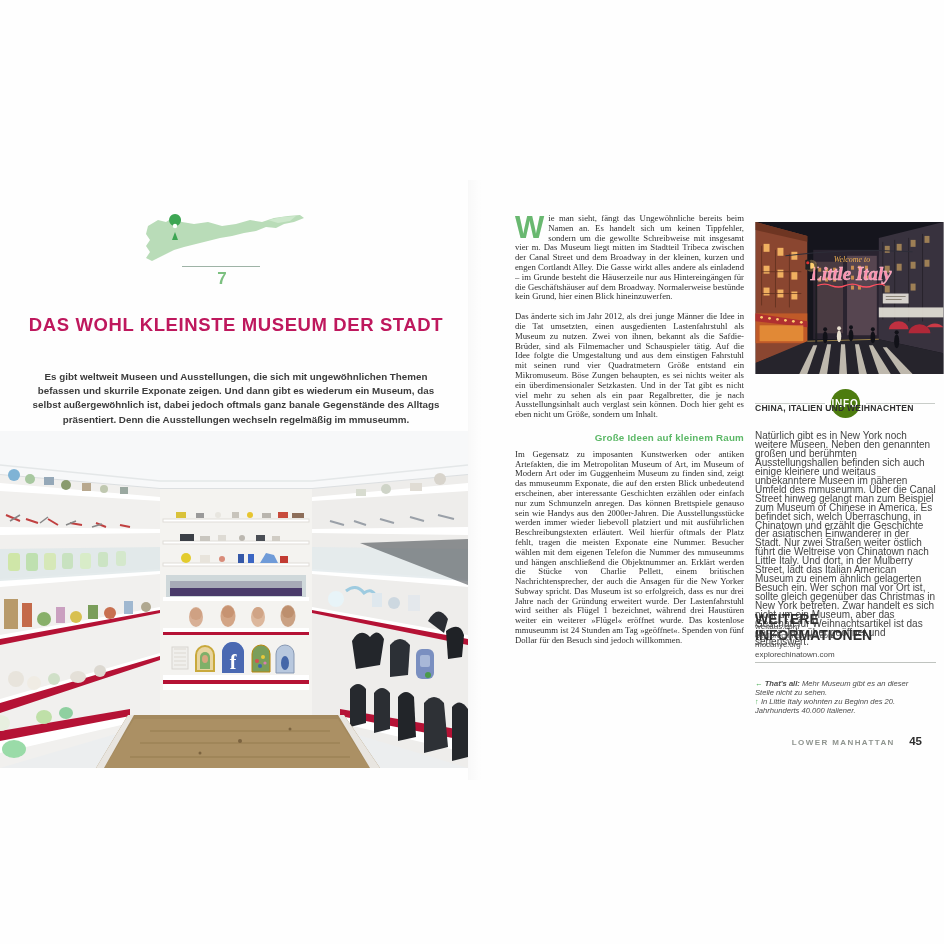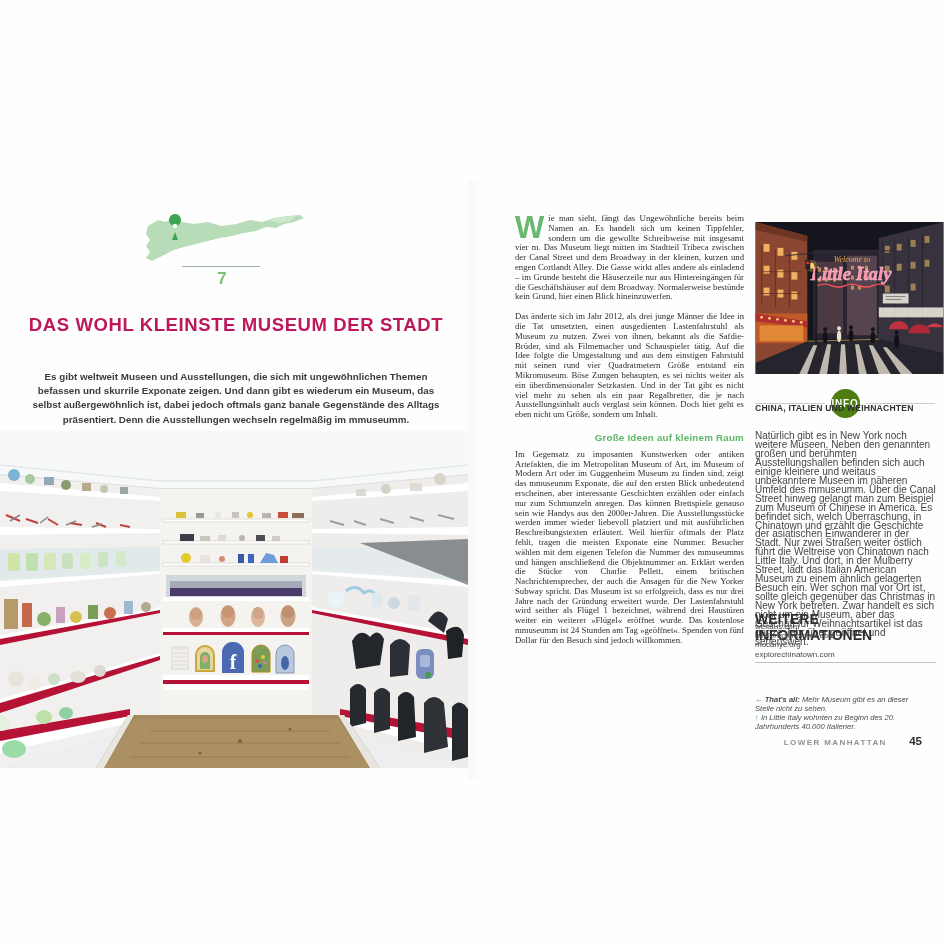--- a/index.html
+++ b/index.html
@@ -42,27 +42,27 @@
   .info-circle{width:29px;height:29px;border-radius:50%;background:#4d7c0f;color:#ffffff;
                font-size:10px;font-weight:bold;letter-spacing:0.8px;display:flex;
                align-items:center;justify-content:center;margin:0 6px;}
   .side-head{left:755px;top:403px;width:182px;color:#2f2f2f;font-size:8.6px;
              font-weight:bold;letter-spacing:0.2px;}
   .side-body{left:755px;top:432px;width:182px;color:#454545;font-size:10px;
              line-height:8.95px;text-align:left;}
   .links-head{left:755px;top:611px;width:182px;color:#2f2f2f;font-size:14px;font-weight:bold;}
   .links{left:755px;top:622px;width:182px;color:#4a4a4a;font-size:8px;line-height:9.2px;}
   .side-rule{left:755px;top:662px;width:181px;border-top:1px solid #bfc3bf;height:0;}
-  .captions{left:755px;top:695px;width:160px;color:#4c4c4c;font-size:7.6px;
+  .captions{left:755px;top:679px;width:160px;color:#4c4c4c;font-size:7.6px;
             line-height:9px;font-style:italic;}
   .cap-arrow{color:#53b25d;font-style:normal;}
   .cap-lead{font-weight:bold;}
   .footer{left:744px;top:731px;width:178px;text-align:right;}
   .footer-label{color:#8f948f;font-size:8px;letter-spacing:1.4px;font-weight:bold;margin-top:24px;}
-  .footer-page{color:#2d2d2d;font-size:11.5px;font-weight:bold;margin-left:18px;}
+  .footer-page{color:#2d2d2d;font-size:11.5px;font-weight:bold;margin-left:10px;}
 </style>
 </head>
 <body>
 
 <div class="stage">
 
   <div class="abs left-page">
 
     <svg class="abs map-wrap" viewBox="0 0 170 52">
       <path fill="#b9dcb8" d="

